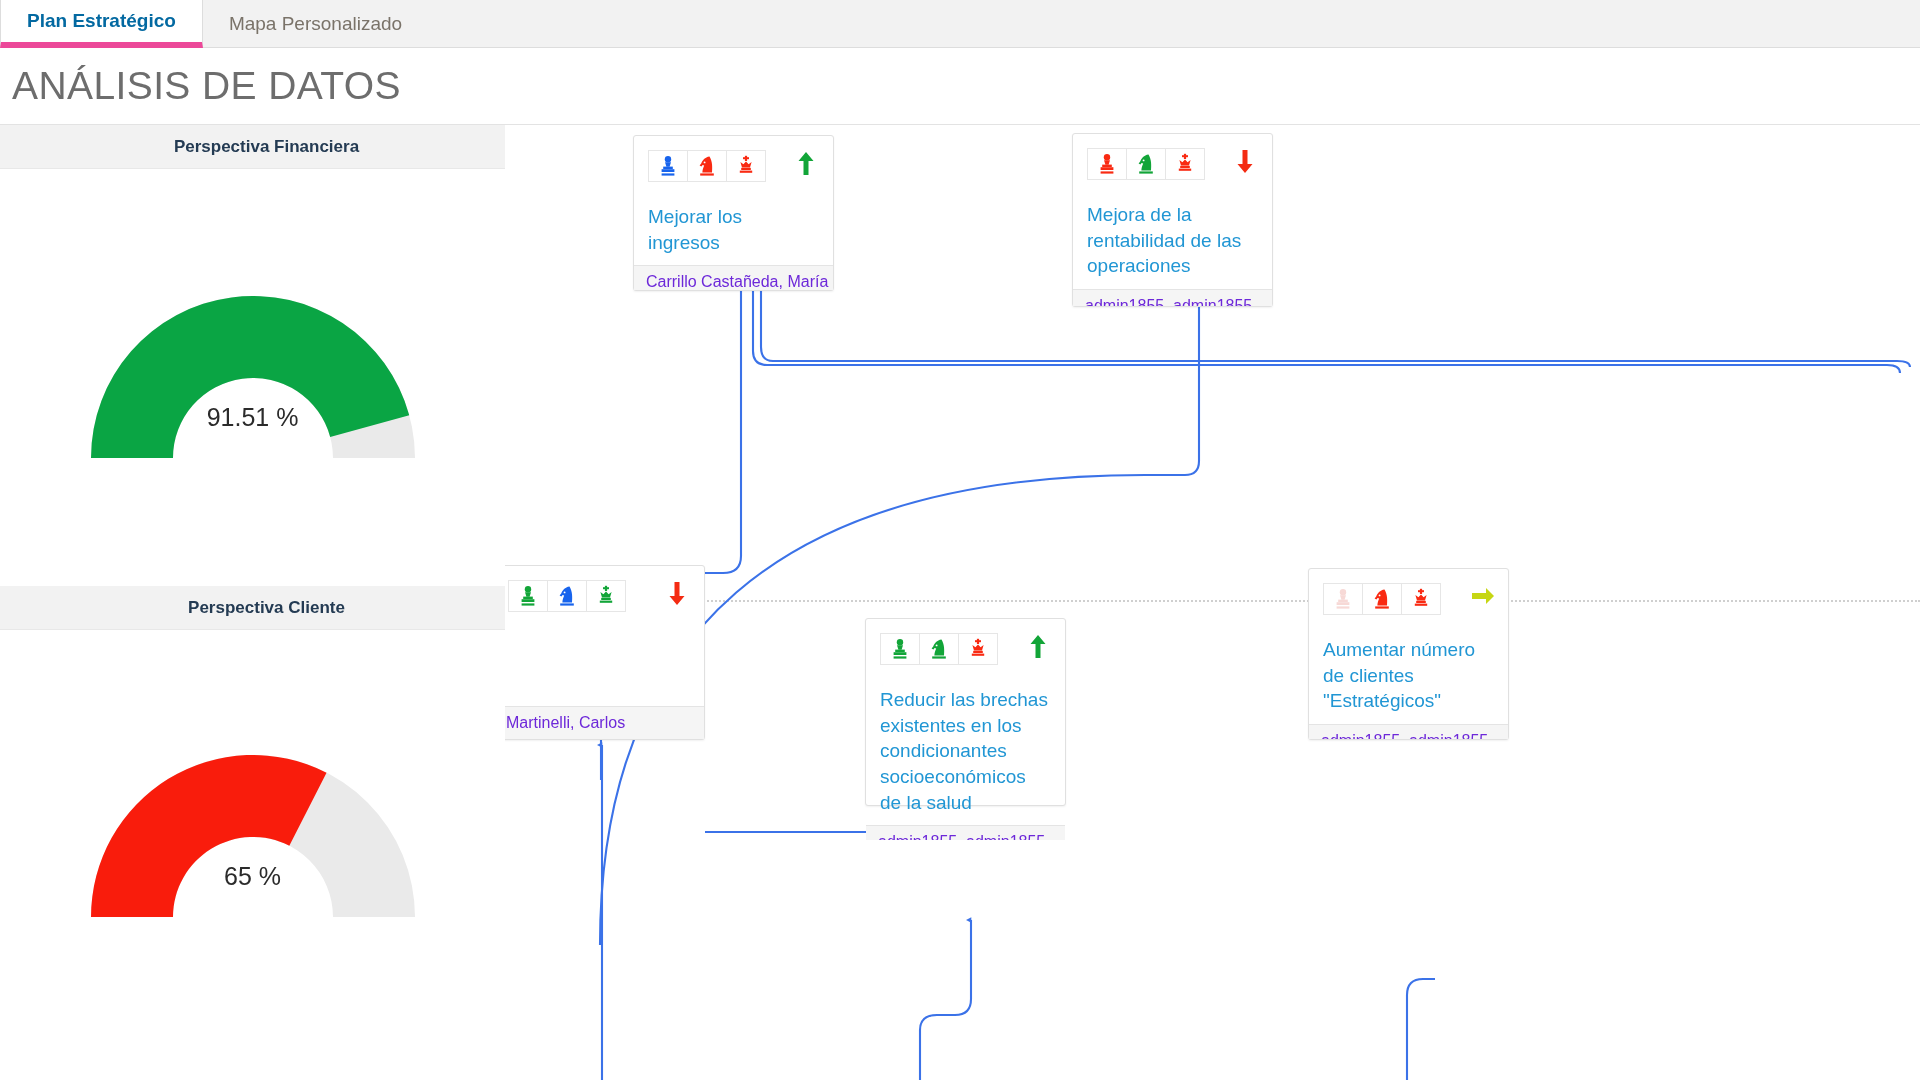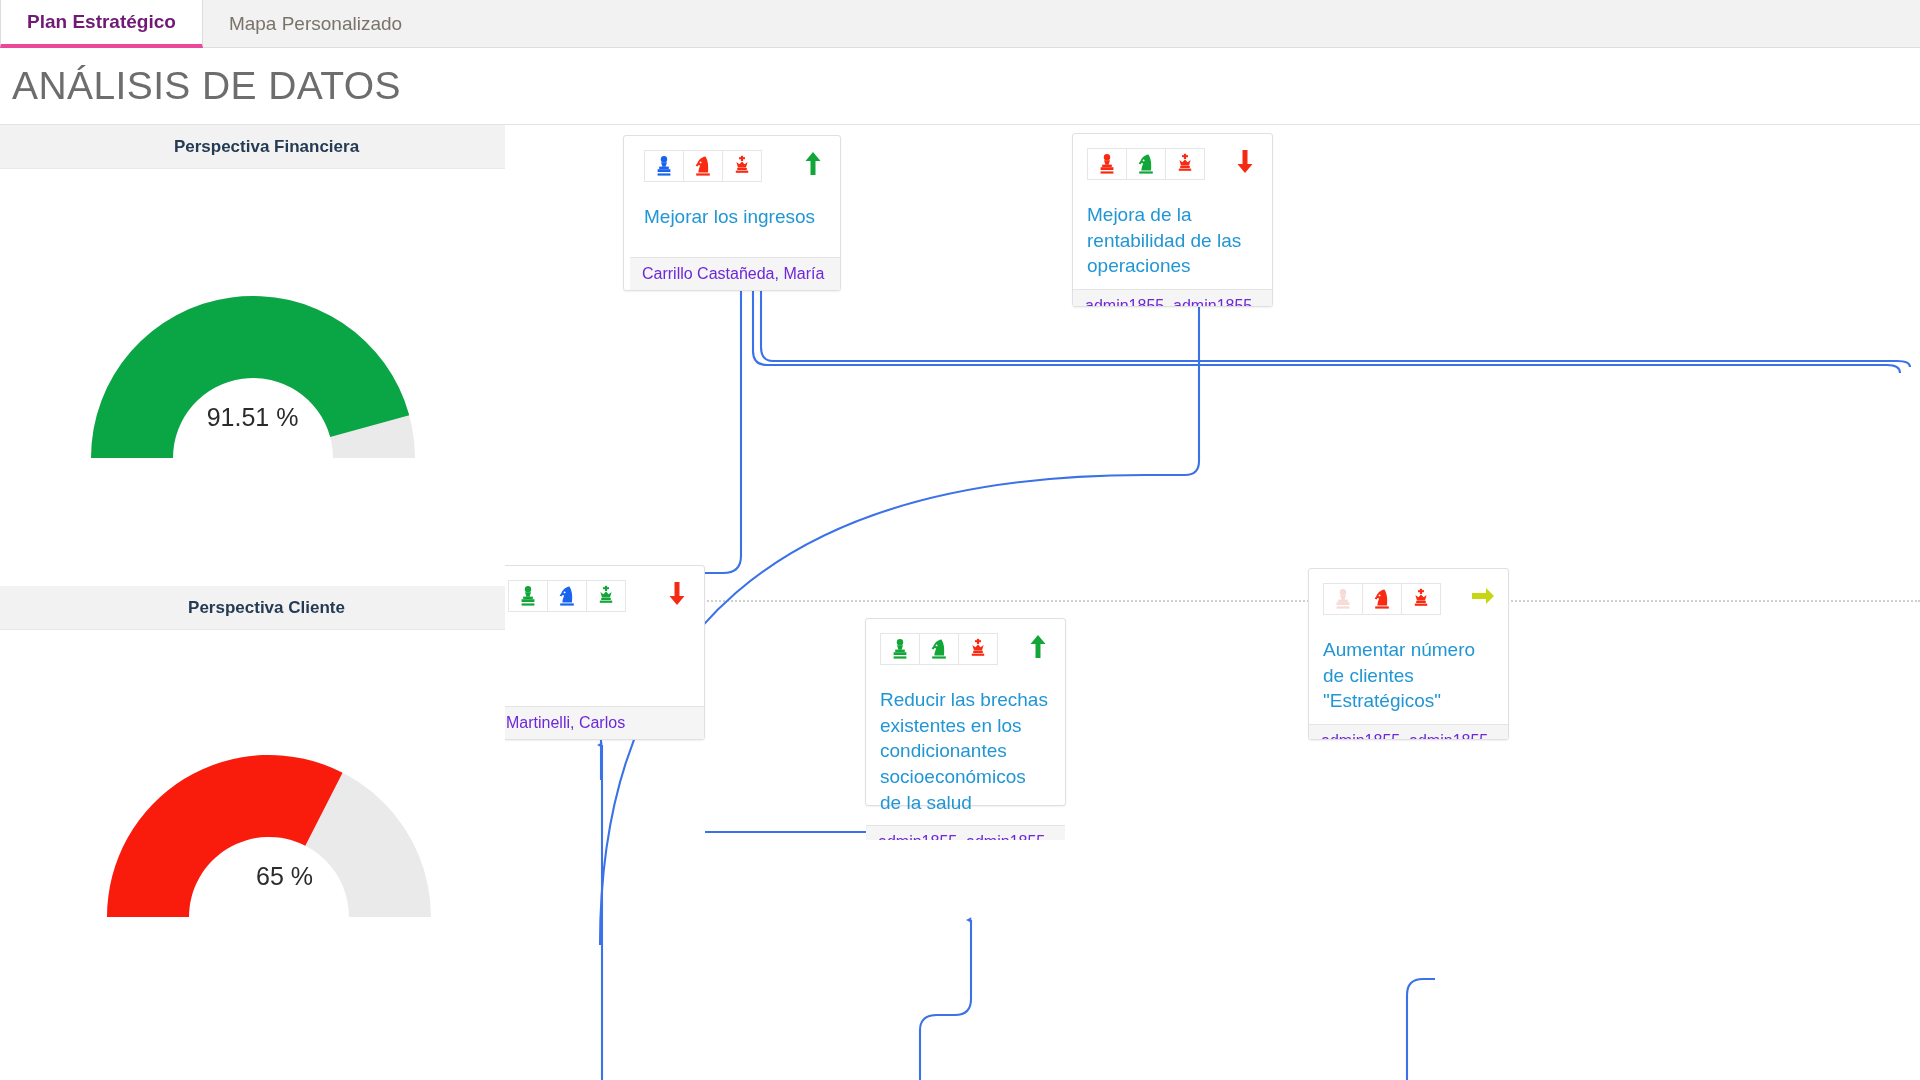--- a/index.html
+++ b/index.html
@@ -27,25 +27,25 @@
     padding: 0 26px;
     font-size: 19px;
     color: #7a7369;
     background: transparent;
     border-right: 1px solid transparent;
     cursor: pointer;
     white-space: nowrap;
   }
   .tab.active {
     background: #ffffff;
-    color: #701a75;
+    color: #0369a1;
     font-weight: bold;
     border-left: 1px solid #dddddd;
     border-right: 1px solid #dddddd;
-    border-bottom: 4px solid #ec4899;
+    border-bottom: 6px solid #ec4899;
     margin-bottom: -1px;
   }
 
   
   #page-title-bar {
     position: absolute;
     top: 48px; left: 0;
     width: 1920px; height: 77px;
     background: #ffffff;
     border-bottom: 1px solid #e3e3e3;
@@ -204,21 +204,21 @@
   </div>
 </div>
 
 <div id="persp-divider"></div>
 
 <div class="persp-panel" id="panel-cliente" style="top:586px;height:478px;">
   <div class="persp-header">
     <span>Perspectiva Cliente</span>
   </div>
   <div class="persp-body" style="height:434px;">
-    <div class="gauge-wrap" style="top:82px;padding-left:32px;">
+    <div class="gauge-wrap" style="top:82px;">
       <svg class="gauge-svg" width="360" height="220" viewBox="0 0 360 220">
         <path d="M 18 205 A 162 162 0 0 1 342 205 L 260 205 A 80 80 0 0 0 100 205 Z" fill="#eaeaea"></path>
         <path id="cli-arc" fill="#f91c0c" d="M 18 205 A 162 162 0 0 1 253.54646095780657 60.65694308148443 L 216.31923997916374 133.71947806493057 A 80 80 0 0 0 100 205 Z"></path>
       </svg>
       <div class="gauge-label" style="top:150px;">65 %</div>
     </div>
   </div>
 </div>
 
 <div id="map-canvas">
@@ -242,21 +242,21 @@
       <path d="M 200 707 L 363 707"></path>
 
       <path d="M 415 955 L 415 905 Q 415 890 432 890 L 450 890 Q 466 890 466 874 L 466 795" marker-end="url(#arrowhead)"></path>
 
       <path d="M 97 955 L 97 620" marker-end="url(#arrowhead)"></path>
 
       <path d="M 902 955 L 902 870 Q 902 854 918 854 L 930 854"></path>
     </g>
   </svg>
 
-  <div class="objective-card" style="left:118px; top:10px; width:218px; height:156px;padding-left:6px;">
+  <div class="objective-card" style="left:128px; top:10px; width:201px; height:156px;">
     <div class="card-top">
       <div class="icon-row">
         <div class="chess-cell">
           <svg width="18" height="22" viewBox="0 0 18 22">
             <circle cx="9" cy="4.2" r="3.2" fill="#1864ed"></circle>
             <path d="M6 7.2 h6 l-1.4 4.6 h-3.2 Z" fill="#1864ed"></path>
             <rect x="4.2" y="11.6" width="9.6" height="2.4" fill="#1864ed"></rect>
             <rect x="2.6" y="14.2" width="12.8" height="2.8" fill="#1864ed"></rect>
             <rect x="2.6" y="18.4" width="12.8" height="2.2" fill="#1864ed"></rect>
           </svg>

